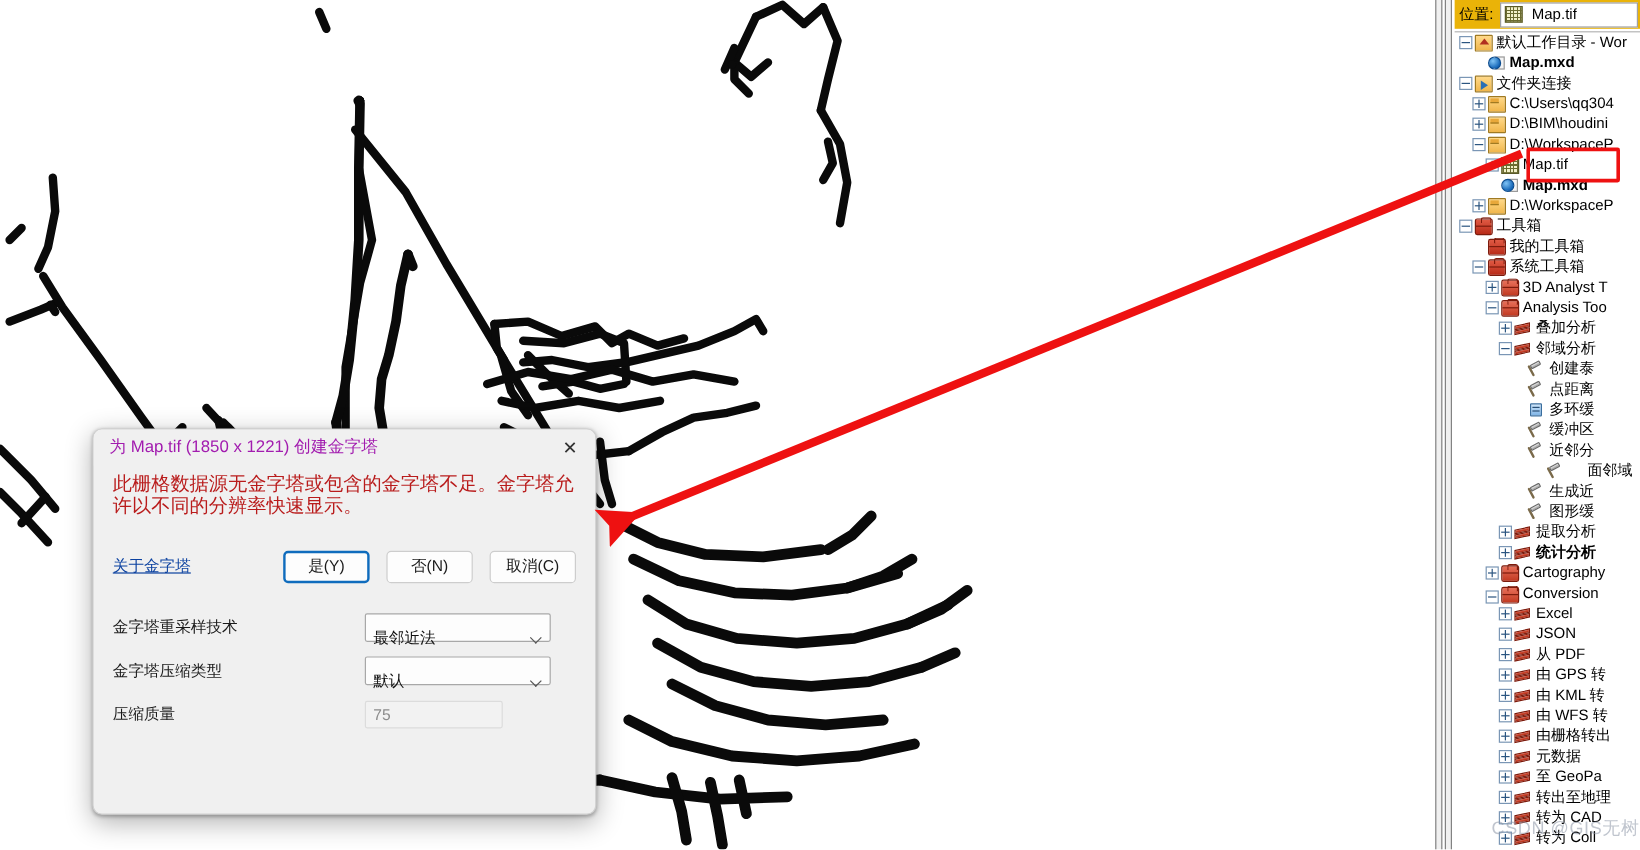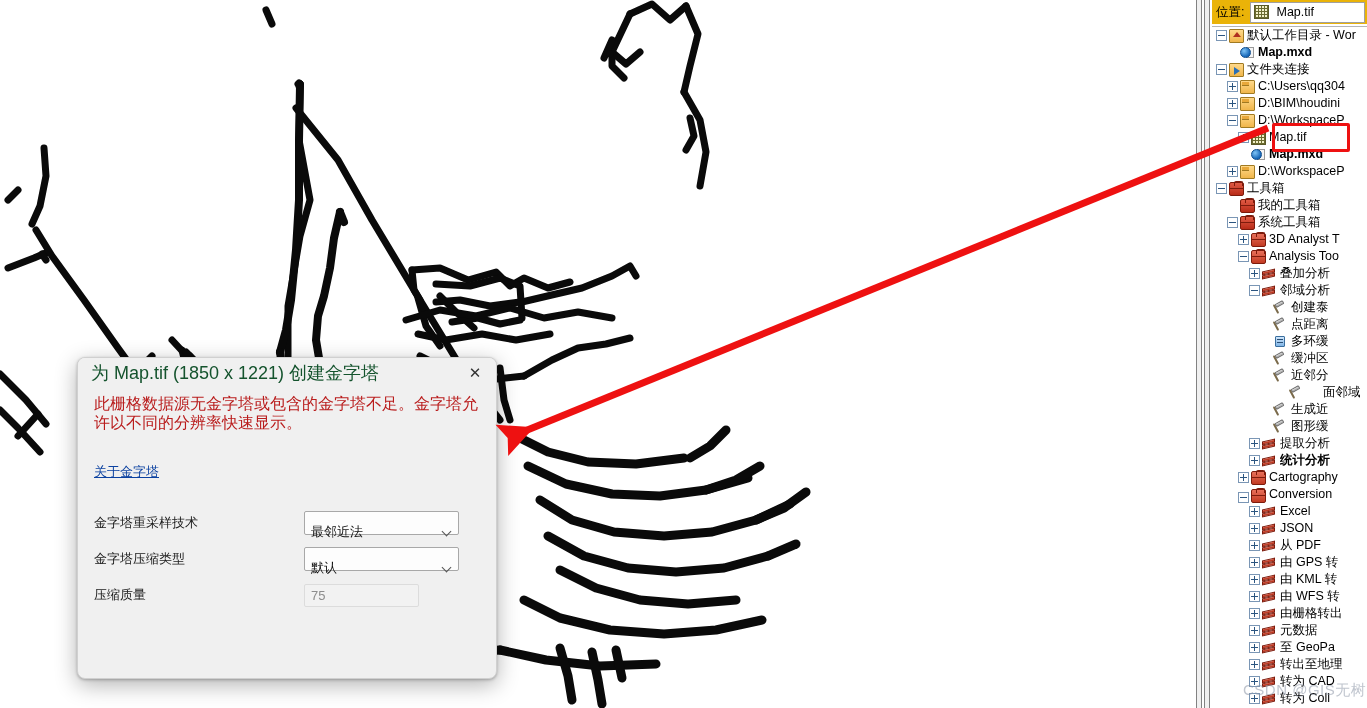--- a/index.html
+++ b/index.html
@@ -183,21 +183,21 @@
     position:absolute;left:77px;top:357px;width:418px;height:320px;
     background:#f0f0f0;border:1px solid #d0d0d0;border-radius:8px;
     box-shadow:0 6px 22px rgba(0,0,0,.30),0 1px 3px rgba(0,0,0,.25);
     z-index:40;overflow:hidden;
     font-size:13px;color:#1a1a1a;
   }
   #dlg-titlebar{
     height:30px;display:flex;align-items:center;justify-content:space-between;
     padding:0 0 0 13px;background:#f0f0f0;
   }
-  #dlg-title{font-size:18px;color:#14532d;white-space:nowrap;}
+  #dlg-title{font-size:14px;color:#a21caf;white-space:nowrap;}
   #dlg-close{
     width:42px;height:30px;display:flex;align-items:center;justify-content:center;
     font-size:15px;color:#333;cursor:default;
   }
   #dlg-body{padding:0 16px;}
   #dlg-desc{
     margin-top:6px;font-size:16px;line-height:19px;color:#b91c1c;
   }
   #dlg-question{
     margin-top:19px;text-align:center;font-size:13px;line-height:19px;color:#1a1a1a;
@@ -615,20 +615,25 @@
     <span id="dlg-close">✕</span>
   </div>
 
   <div id="dlg-body">
 
     <div id="dlg-desc">此栅格数据源无金字塔或包含的金字塔不足。金字塔允许以不同的分辨率快速显示。</div>
 
 
     <div id="dlg-actionrow">
       <a id="about-link">关于金字塔</a>
+      <div id="btn-group">
+        <button class="dlg-btn primary">是(Y)</button>
+        <button class="dlg-btn">否(N)</button>
+        <button class="dlg-btn">取消(C)</button>
+      </div>
     </div>
 
     <div id="dlg-form">
 
       <div class="form-row">
         <span class="form-label">金字塔重采样技术</span>
         <div class="combo">
           <span class="cval">最邻近法</span>
           <span class="chev"></span>
         </div>

